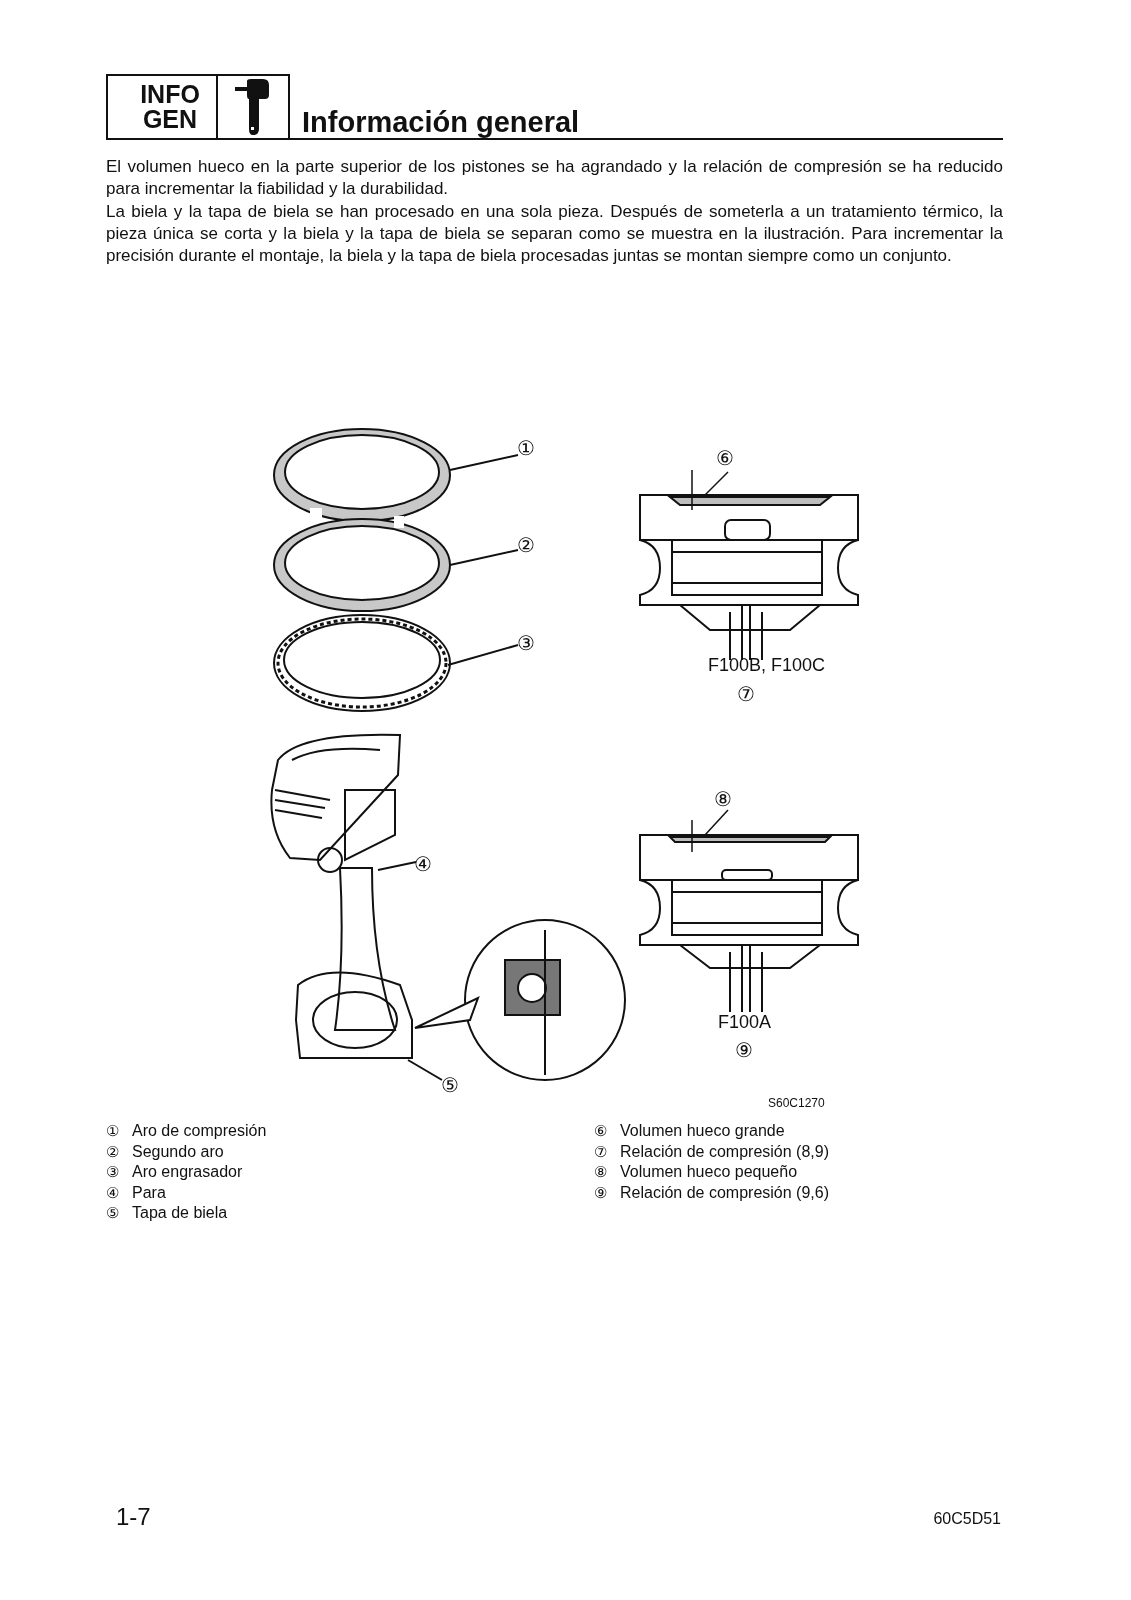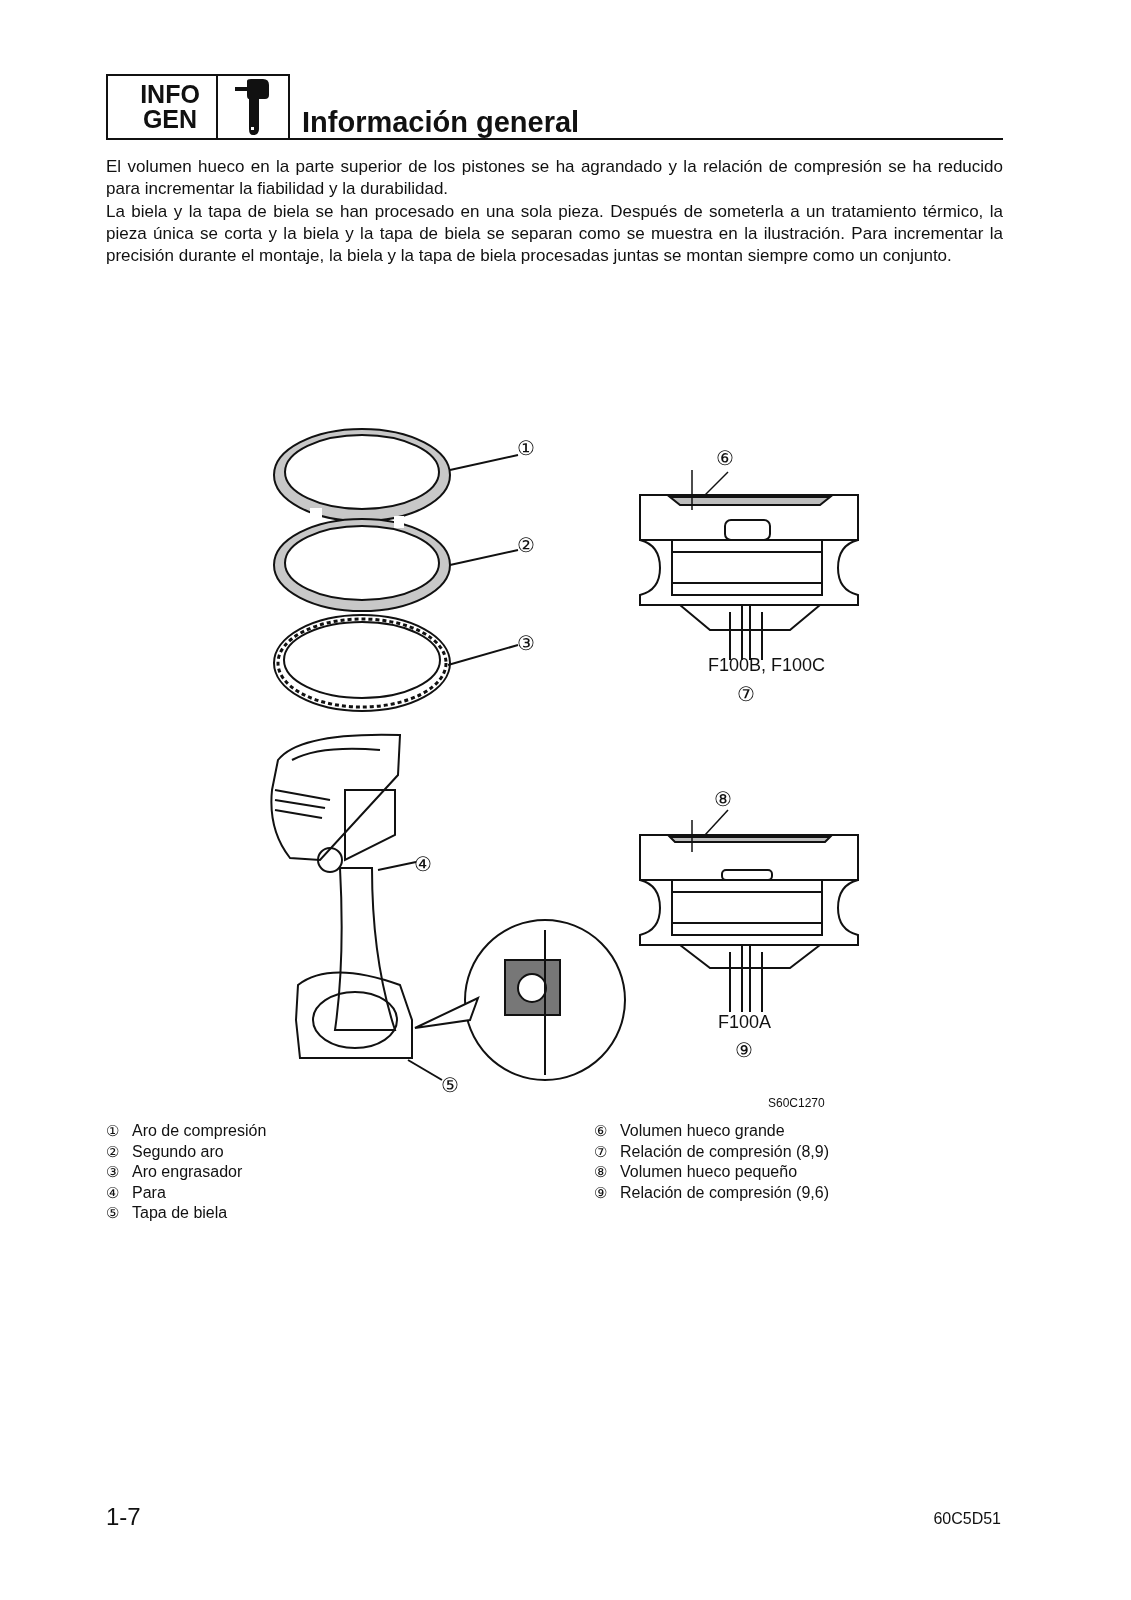--- a/index.html
+++ b/index.html
@@ -14,21 +14,21 @@
   .hdr-title { position:absolute; left:302px; top:106px; font-size:29px; font-weight:bold; }
   .hdr-rule { position:absolute; left:290px; top:138px; width:713px; height:2px; background:#111; }
   .body-text { position:absolute; left:106px; top:156px; width:897px;
                font-size:17px; line-height:22.3px; }
   .body-text h2 { margin:0; font-size:17px; font-weight:bold; line-height:22.3px; }
   .body-text p { margin:0; text-align:justify; }
   .fig { position:absolute; left:0; top:0; }
   .legend { position:absolute; top:1121px; font-size:16px; line-height:20.5px; }
   .legend .row { display:flex; align-items:center; }
   .legend .num { width:26px; font-size:15px; }
-  .footer-page { position:absolute; left:106px; top:1503px; font-size:24px; }
+  .footer-page { position:absolute; left:116px; top:1503px; font-size:24px; }
   .footer-code { position:absolute; right:130px; top:1510px; font-size:16px; }
   .fig-label { position:absolute; font-size:18px; }
   .fig-code { position:absolute; font-size:12px; }
   .circled { position:absolute; font-size:20px; }
 </style>
 </head>
 <body>
 
 <div class="hdr-box">
   <div class="hdr-code">

